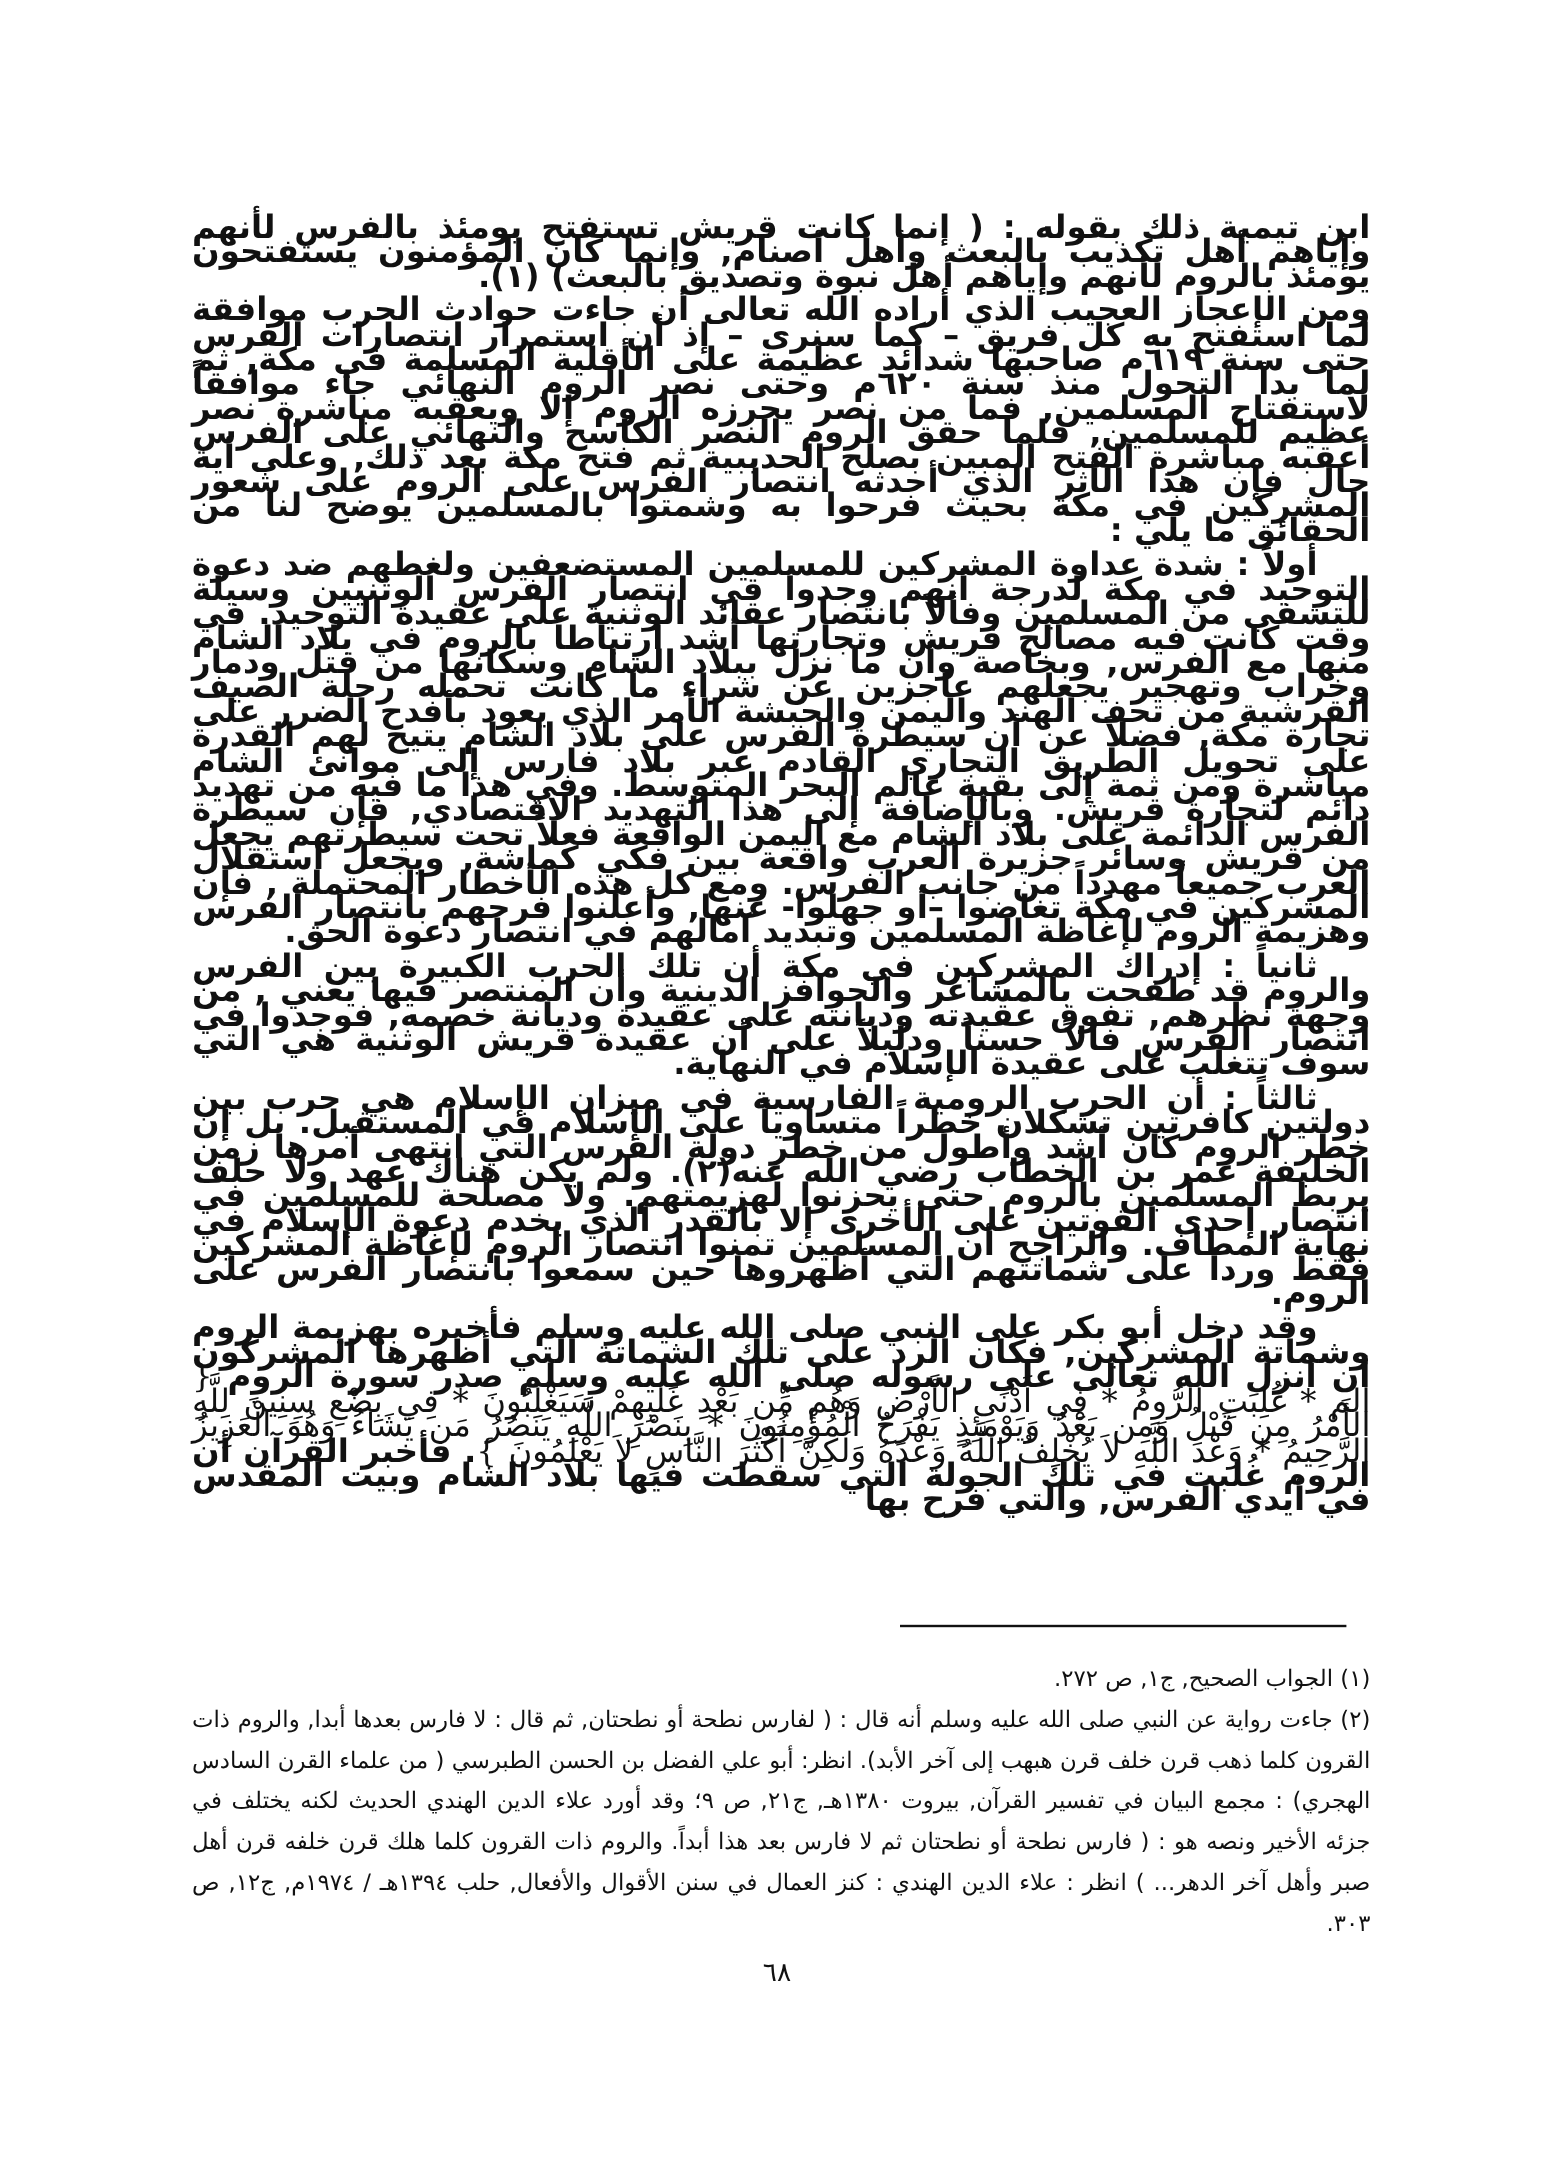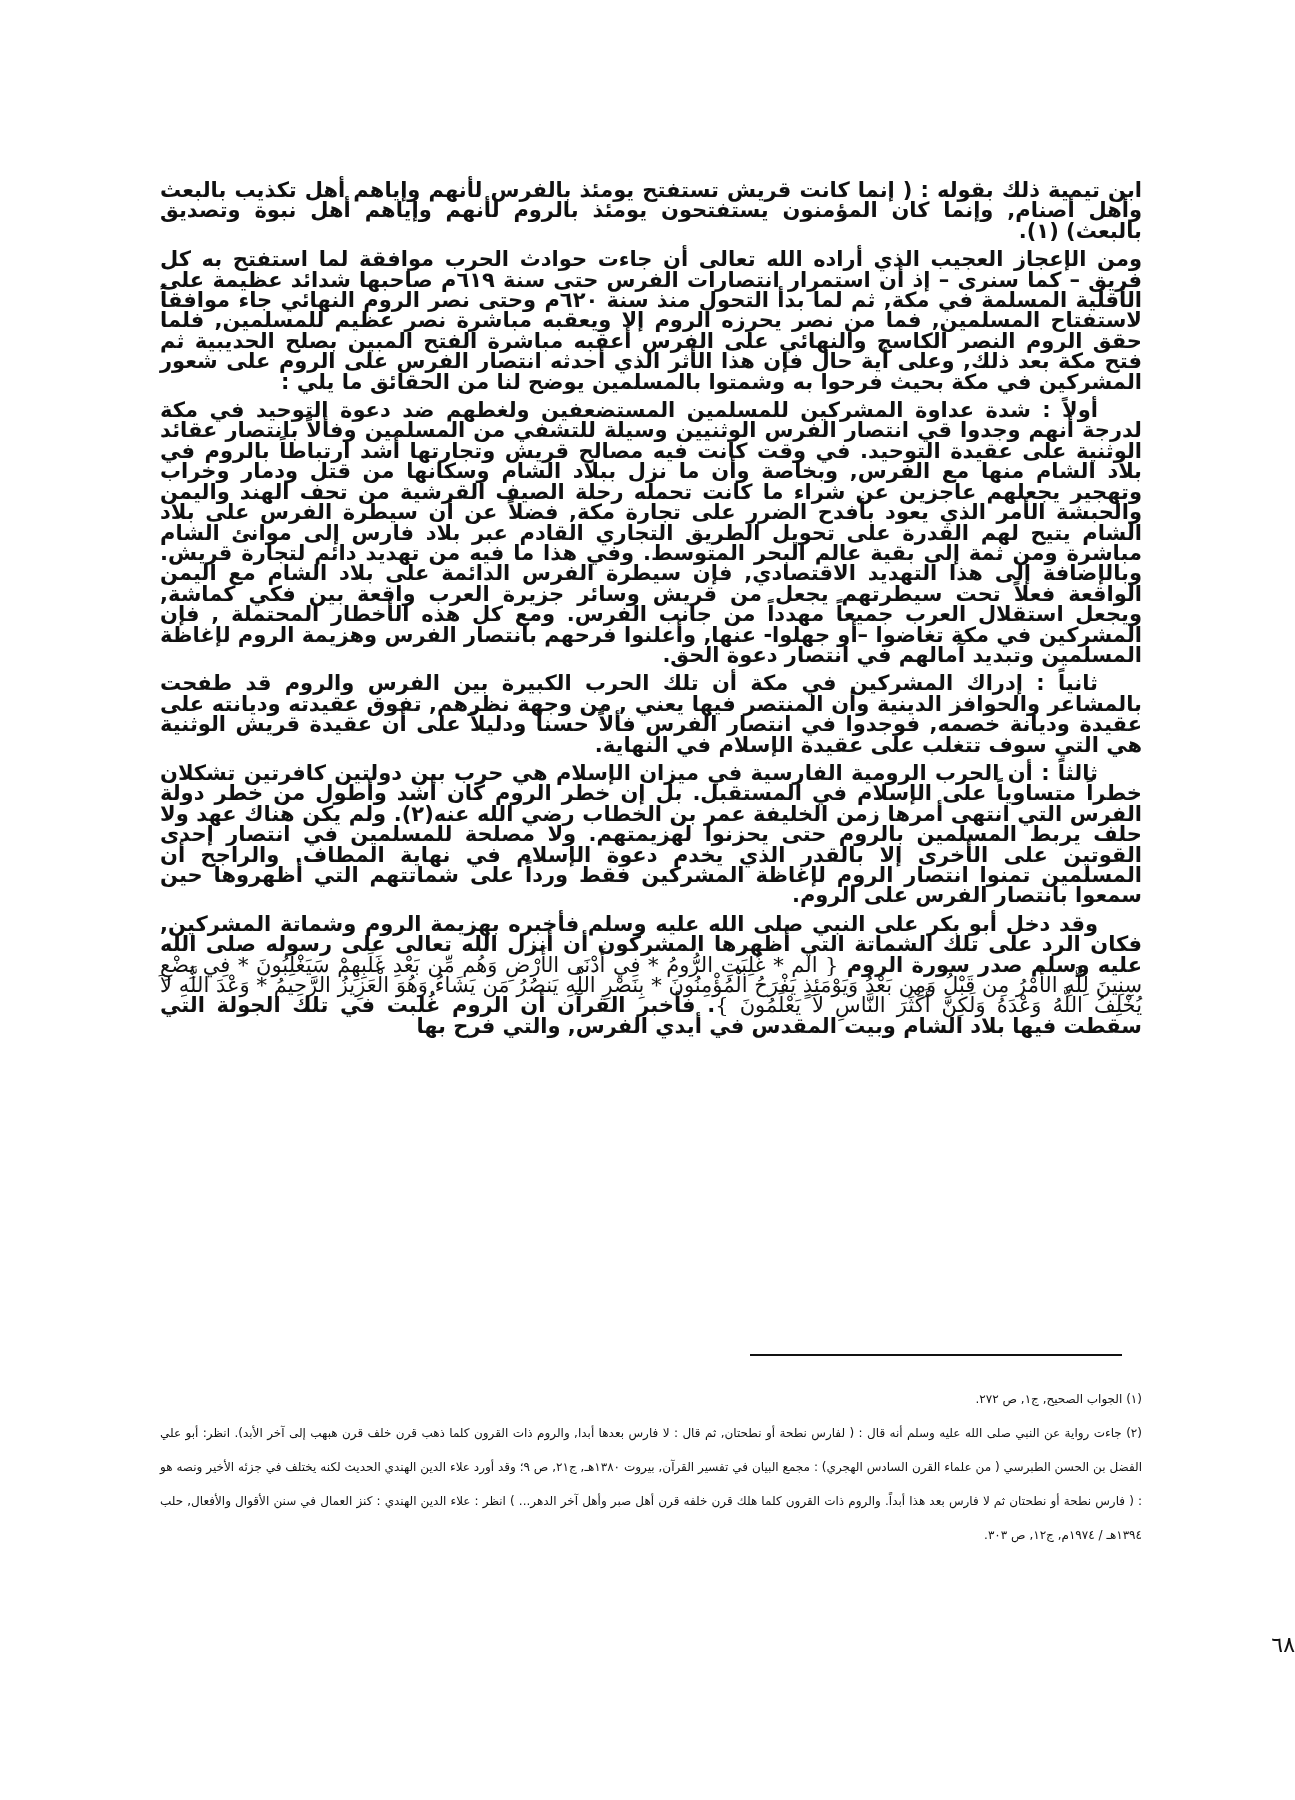--- a/index.html
+++ b/index.html
@@ -6,41 +6,41 @@
     body { width: 1295px; height: 1800px; position: relative; overflow: hidden; }
     .page {
       position: absolute; left: 0; top: 0; width: 1295px; height: 1800px;
       background: #ffffff; color: #111111;
       font-family: "DejaVu Sans", sans-serif;
     }
     .body-text {
       position: absolute; left: 160px; top: 180px; width: 982px;
       direction: rtl; text-align: justify;
       font-family: "DejaVu Sans", sans-serif;
-      font-size: 21px; line-height: 20.4px; font-weight: bold;
+      font-size: 27px; line-height: 20.4px; font-weight: bold;
       letter-spacing: -0.4px;
       transform: scaleY(1.0);
     }
     .para { margin: 0 0 8px 0; text-align: justify; text-align-last: right; }
     .para.indent { text-indent: 44px; }
     .quran { font-family: "DejaVu Serif", serif; font-weight: normal; }
     .fn-sep {
       position: absolute; left: 750px; top: 1354px; width: 372px; height: 0;
       border-top: 2px solid #111;
     }
     .footnotes {
       position: absolute; left: 160px; top: 1382px; width: 982px;
       direction: rtl; text-align: justify;
       font-family: "DejaVu Sans", sans-serif;
-      font-size: 12px; line-height: 34px; color: #111;
+      font-size: 19px; line-height: 34px; color: #111;
     }
     .fn { margin: 0; text-align: justify; text-align-last: right; }
     .page-number {
       position: absolute; left: 0; width: 1295px; top: 1632px;
-      direction: rtl;
+      text-align: center; direction: rtl;
       font-family: "DejaVu Sans", sans-serif; font-size: 22px; color: #111;
     }
   </style>
 </head>
 <body>
 
 <div class="page">
   <div class="body-text">
     <p class="para">ابن تيمية ذلك بقوله : ( إنما كانت قريش تستفتح يومئذ بالفرس لأنهم وإياهم أهل تكذيب بالبعث وأهل أصنام, وإنما كان المؤمنون يستفتحون يومئذ بالروم لأنهم وإياهم أهل نبوة وتصديق بالبعث) (١).</p>
     <p class="para">ومن الإعجاز العجيب الذي أراده الله تعالى أن جاءت حوادث الحرب موافقة لما استفتح به كل فريق – كما سنرى – إذ أن استمرار انتصارات الفرس حتى سنة ٦١٩م صاحبها شدائد عظيمة على الأقلية المسلمة في مكة, ثم لما بدأ التحول منذ سنة ٦٢٠م وحتى نصر الروم النهائي جاء موافقاً لاستفتاح المسلمين, فما من نصر يحرزه الروم إلا ويعقبه مباشرة نصر عظيم للمسلمين, فلما حقق الروم النصر الكاسح والنهائي على الفرس أعقبه مباشرة الفتح المبين بصلح الحديبية ثم فتح مكة بعد ذلك, وعلى أية حال فإن هذا الأثر الذي أحدثه انتصار الفرس على الروم على شعور المشركين في مكة بحيث فرحوا به وشمتوا بالمسلمين يوضح لنا من الحقائق ما يلي :</p>

